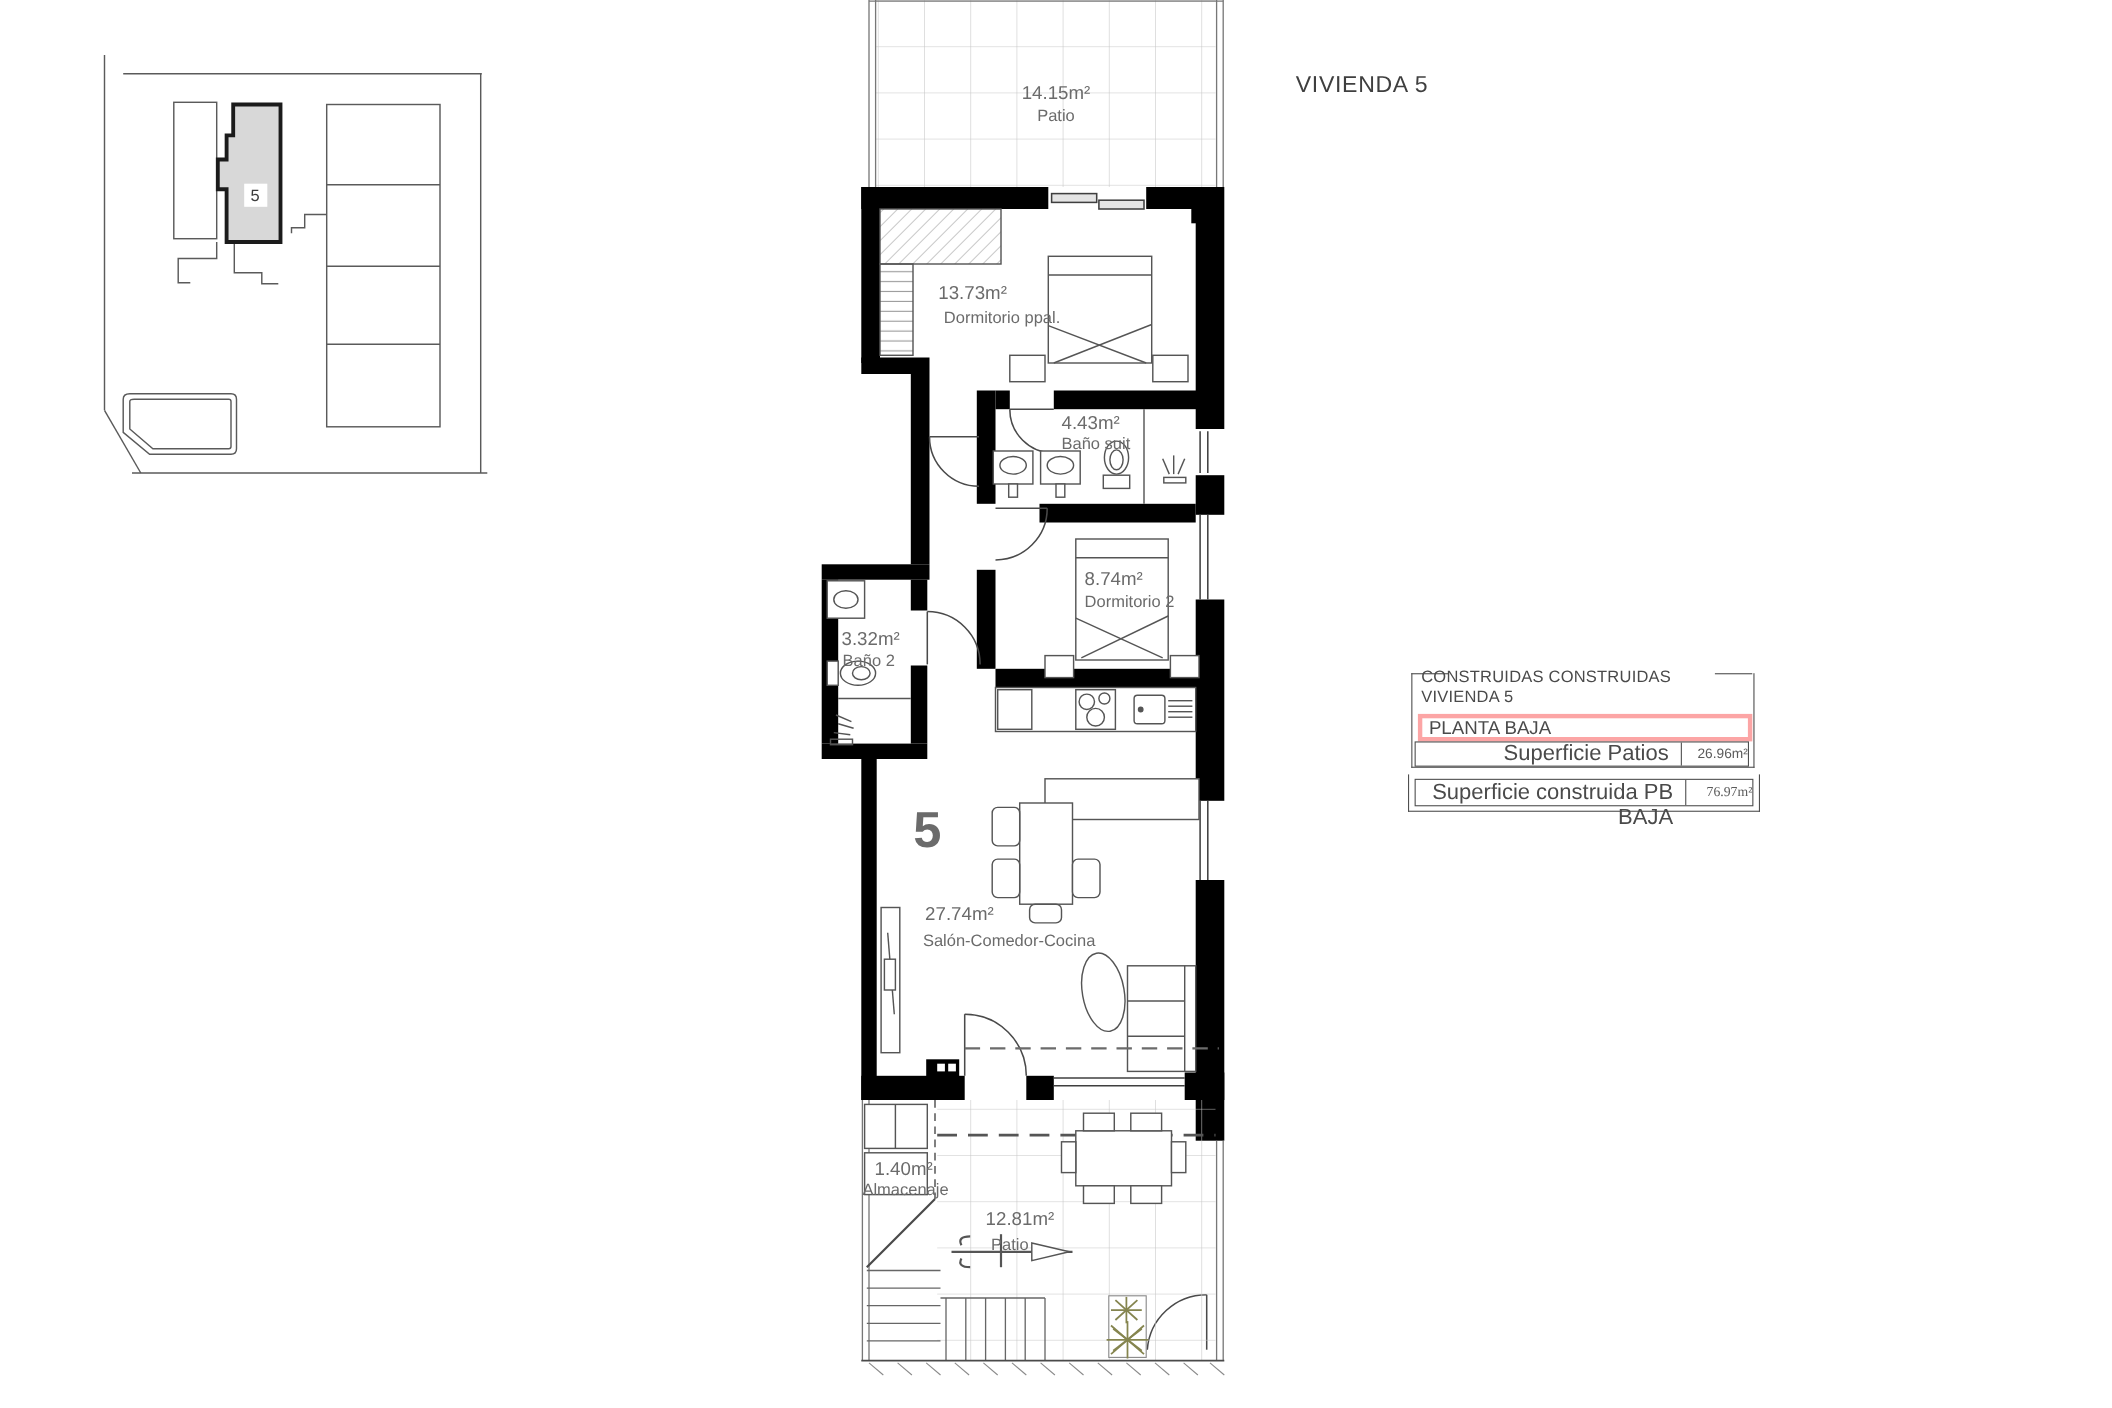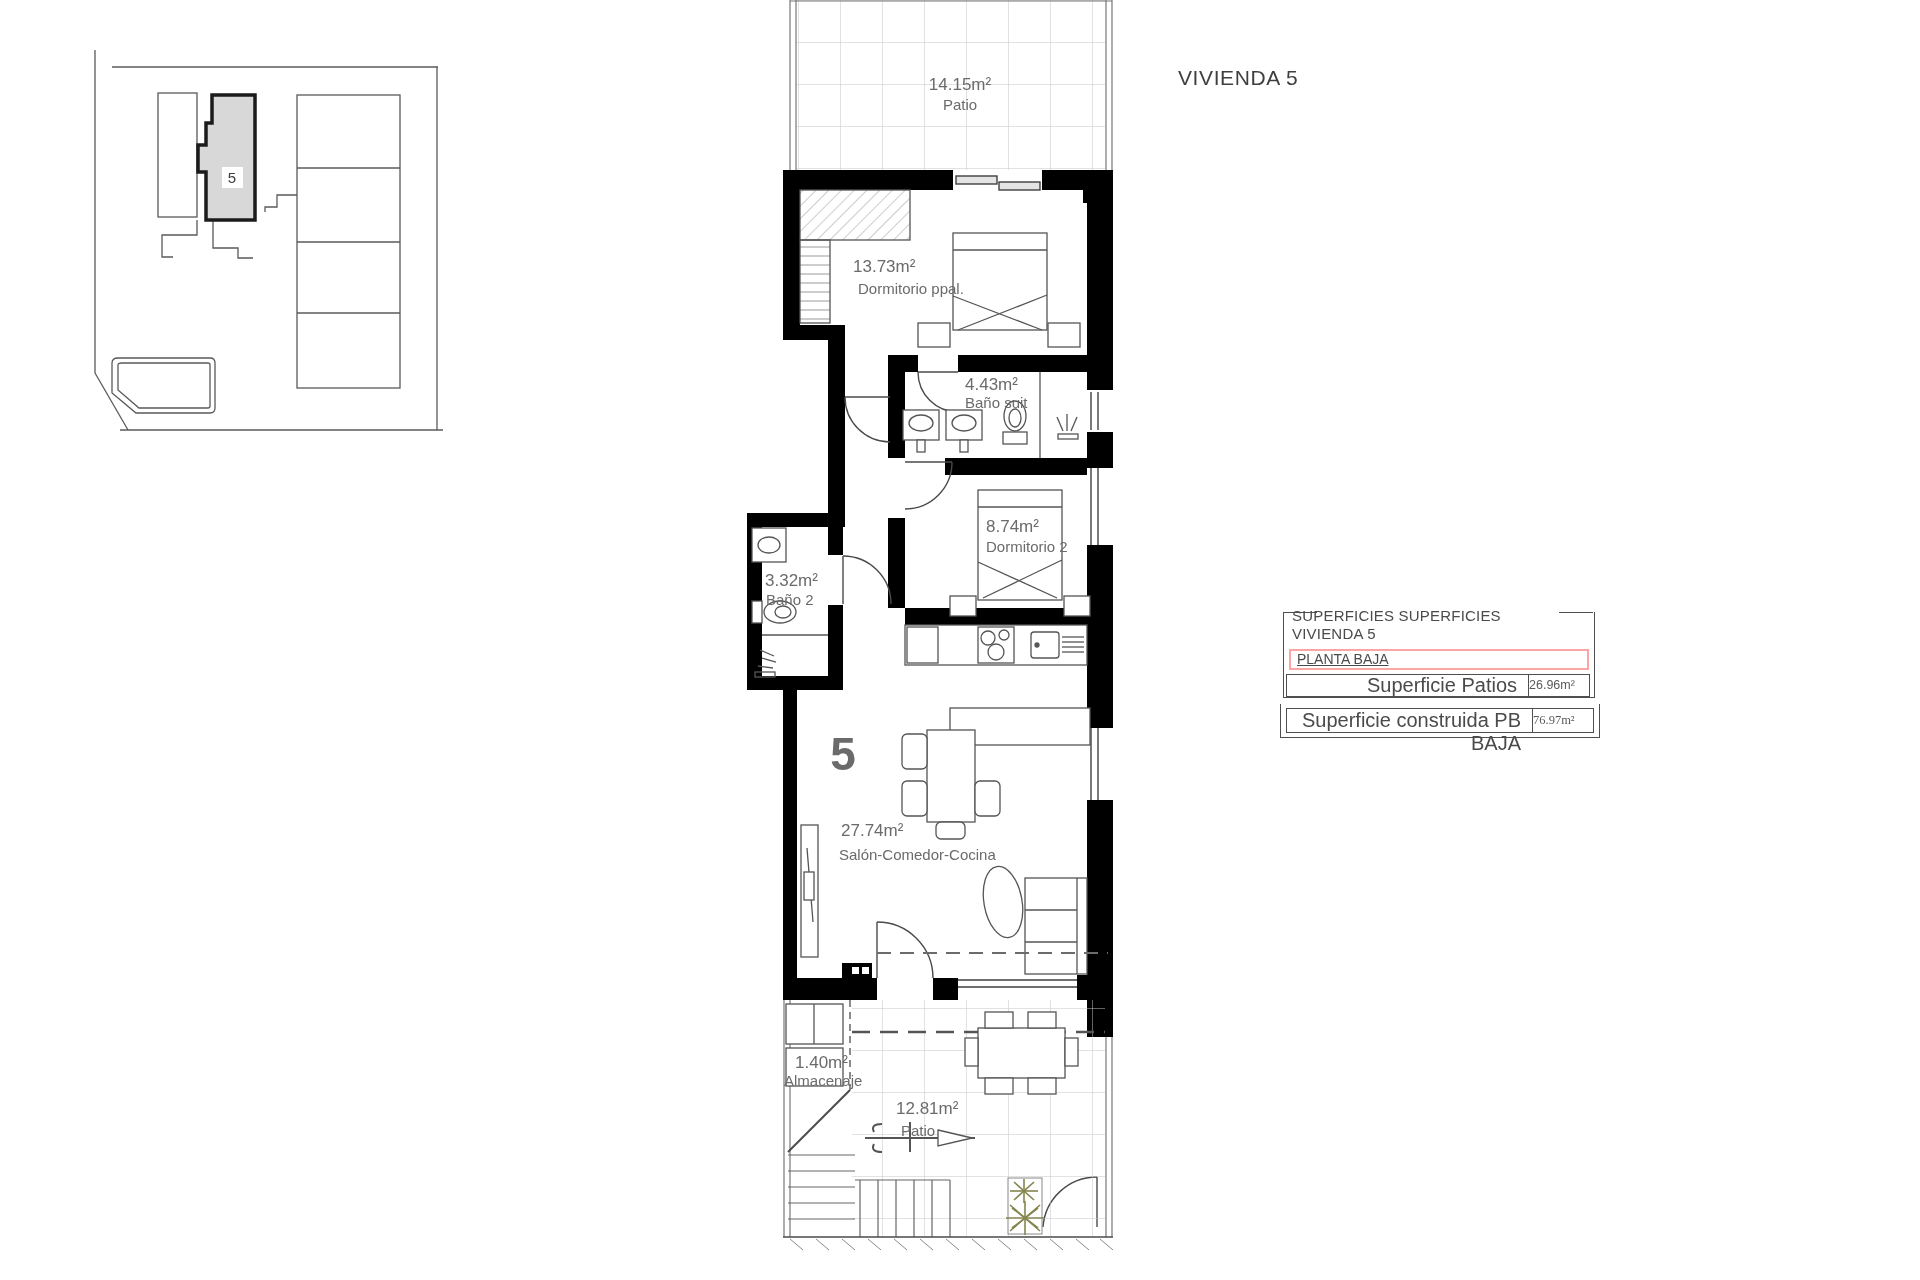--- a/index.html
+++ b/index.html
@@ -18,26 +18,26 @@
     color:#3f3f3f;
   }
   
   .sumtab{position:absolute;left:1280px;top:606px;width:322px;height:140px;color:#4a4a4a;}
   .sumtab .box1{position:absolute;left:3px;top:6px;width:310px;height:85px;
     border-left:1px solid #4f4f4f;border-right:1px solid #4f4f4f;border-bottom:1px solid #4f4f4f;}
   .sumtab .tick{position:absolute;top:6px;width:34px;height:1px;background:#4f4f4f;}
   .tick-l{left:3px;} .tick-r{left:279px;}
   .sumtab .title{position:absolute;left:12px;top:1px;font-size:15px;line-height:18px;letter-spacing:.2px;}
   .sumtab .planta{position:absolute;left:9px;top:43px;width:290px;height:17px;
-    border:2px solid #fca5a5;font-size:14px;line-height:17px;padding-left:6px;text-decoration:underline;}
+    border:4px solid #fca5a5;font-size:17px;line-height:17px;padding-left:6px;}
   .sumtab .rowbox{position:absolute;left:6px;top:68px;width:302px;height:21px;border:1px solid #4f4f4f;}
   .sumtab .rowlabel{position:absolute;right:66px;top:0;width:230px;height:21px;
     font-size:20px;line-height:21px;text-align:right;padding-right:6px;}
   .sumtab .rowvalue{position:absolute;right:0;top:0;width:60px;height:21px;border-left:1px solid #4f4f4f;
-    font-size:12.5px;line-height:21px;text-align:left;color:#5a5a5a;}
+    font-size:12.5px;line-height:21px;text-align:right;color:#5a5a5a;}
   .sumtab .totalwrap{position:absolute;left:0;top:98px;width:318px;height:33px;
     border-left:1.5px solid #4f4f4f;border-right:1.5px solid #4f4f4f;border-bottom:1px solid #4f4f4f;}
   .sumtab .totalbox{position:absolute;left:5px;top:4px;width:306px;height:23px;border:1px solid #4f4f4f;}
   .sumtab .totalbox .rowlabel{height:23px;line-height:23px;}
   .sumtab .totalbox .rowvalue{height:23px;line-height:23px;font-family:Liberation Serif, serif;}
 </style>
 </head>
 <body>
 
 <div class="canvas">
@@ -382,21 +382,21 @@
     </g>
   </svg>
 
   <div class="page-title">VIVIENDA 5</div>
 
   <div class="sumtab">
     <div class="box1"></div>
     <div class="tick tick-l"></div>
     <div class="tick tick-r"></div>
     <div class="title">
-      <div>SUPERFICIES SUPERFICIES</div>
+      <div>CONSTRUIDAS CONSTRUIDAS</div>
       <div>VIVIENDA 5</div>
     </div>
     <div class="planta">PLANTA BAJA</div>
     <div class="rowbox">
       <div class="rowlabel">Superficie Patios</div>
       <div class="rowvalue">26.96m²</div>
     </div>
     <div class="totalwrap">
       <div class="totalbox">
         <div class="rowlabel">Superficie construida PB BAJA</div>

